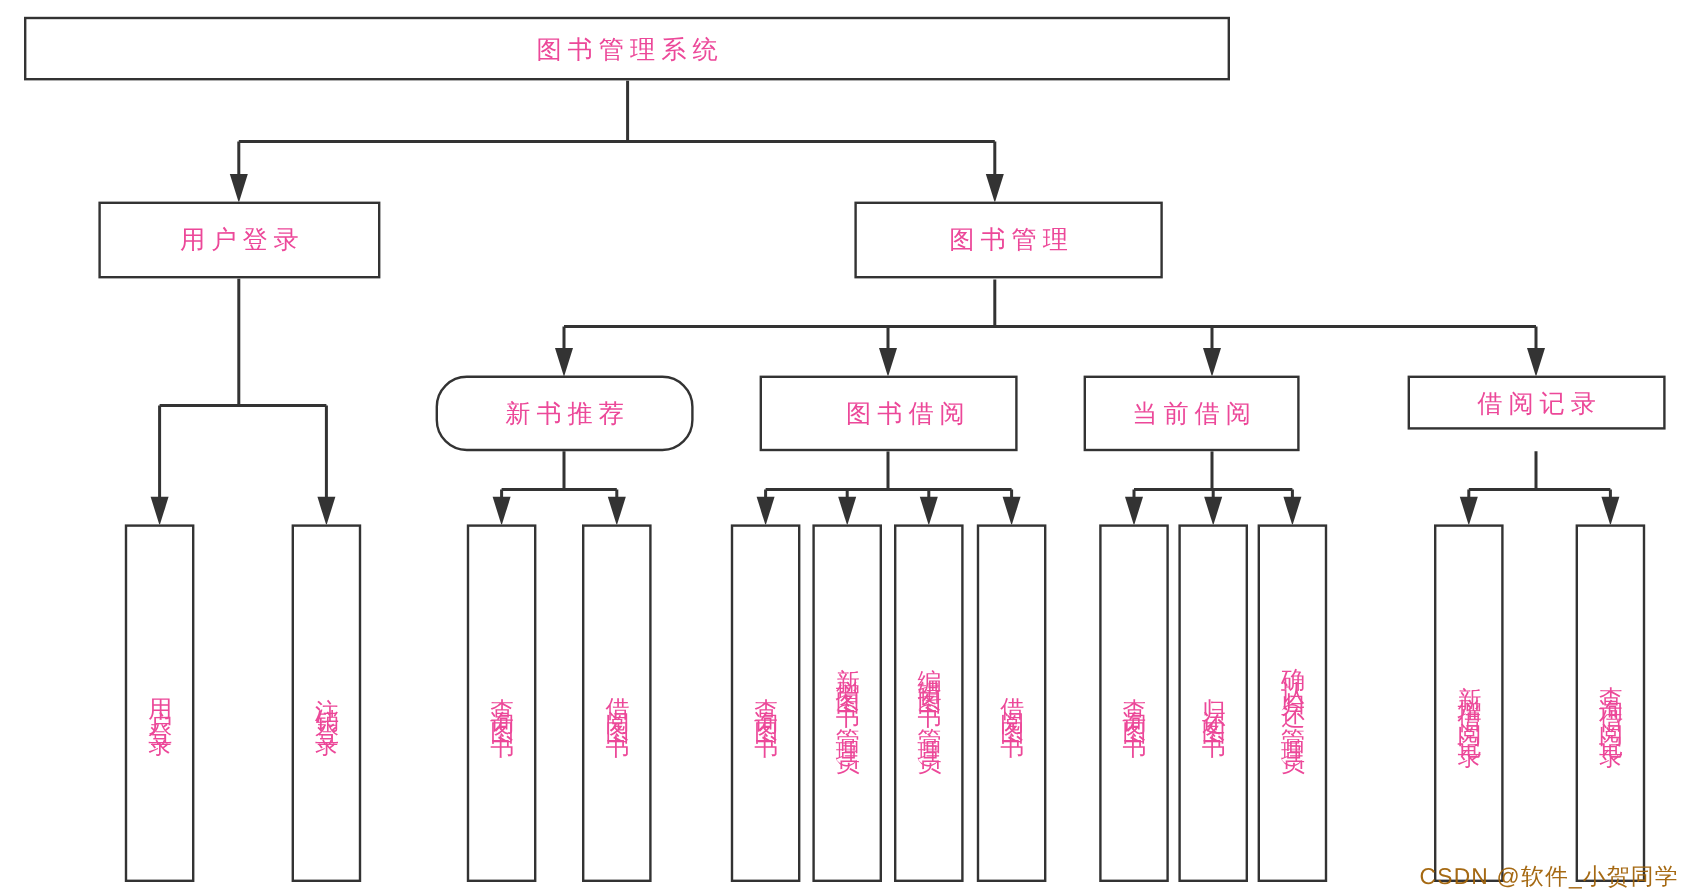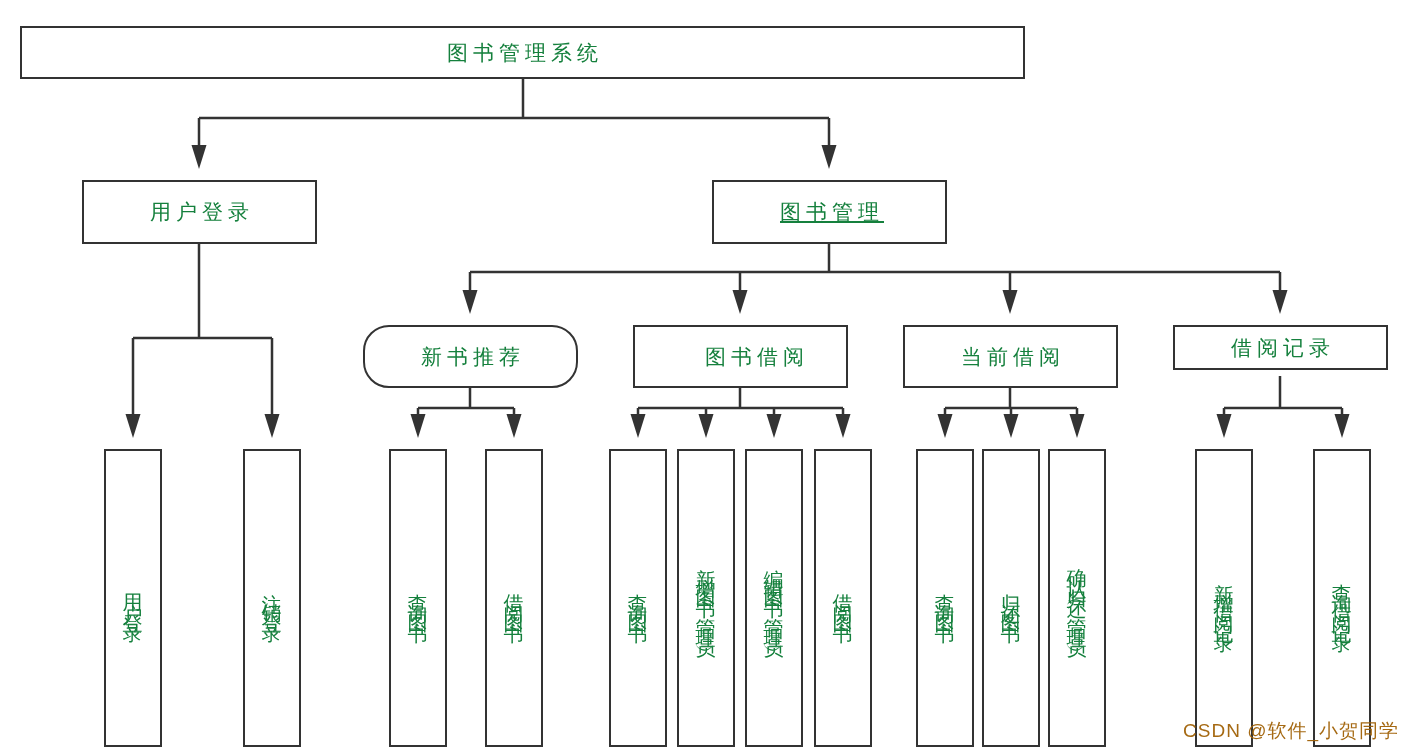--- a/index.html
+++ b/index.html
@@ -29,22 +29,21 @@
     fill: #333333;
     stroke: none;
   }
   .box {
     position: absolute;
     background: #ffffff;
     border: 2.5px solid #333333;
     display: flex;
     align-items: center;
     justify-content: center;
-    color: #15803d;
-    margin-top: 12px;
+    color: #ec4899;
   }
   .node-label {
     font-size: 21px;
     letter-spacing: 5px;
     text-indent: 5px; 
     white-space: nowrap;
   }
   .leaf {
     top: 437px;
     width: 58px;
@@ -125,31 +124,31 @@
     </g>
   </svg>
 
   <div class="box" style="left:20px; top:14px; width:1005px; height:53px;">
     <span class="node-label">图书管理系统</span>
   </div>
 
   <div class="box" style="left:82px; top:168px; width:235px; height:64px;">
     <span class="node-label">用户登录</span>
   </div>
-  <div class="box" style="left:712px; top:168px; width:235px; height:64px;text-decoration:underline;">
+  <div class="box" style="left:712px; top:168px; width:257px; height:64px;">
     <span class="node-label">图书管理</span>
   </div>
 
   <div class="box" style="left:363px; top:313px; width:215px; height:63px;border-radius:26px;">
     <span class="node-label">新书推荐</span>
   </div>
   <div class="box" style="left:633px; top:313px; width:215px; height:63px;padding-left:28px;">
     <span class="node-label">图书借阅</span>
   </div>
-  <div class="box" style="left:903px; top:313px; width:215px; height:63px;">
+  <div class="box" style="left:903px; top:313px; width:180px; height:63px;">
     <span class="node-label">当前借阅</span>
   </div>
   <div class="box" style="left:1173px; top:313px; width:215px; height:45px;">
     <span class="node-label">借阅记录</span>
   </div>
 
   <div class="box leaf" style="left:104px;">
     <span class="leaf-label">用户登录</span>
   </div>
   <div class="box leaf" style="left:243px;">

